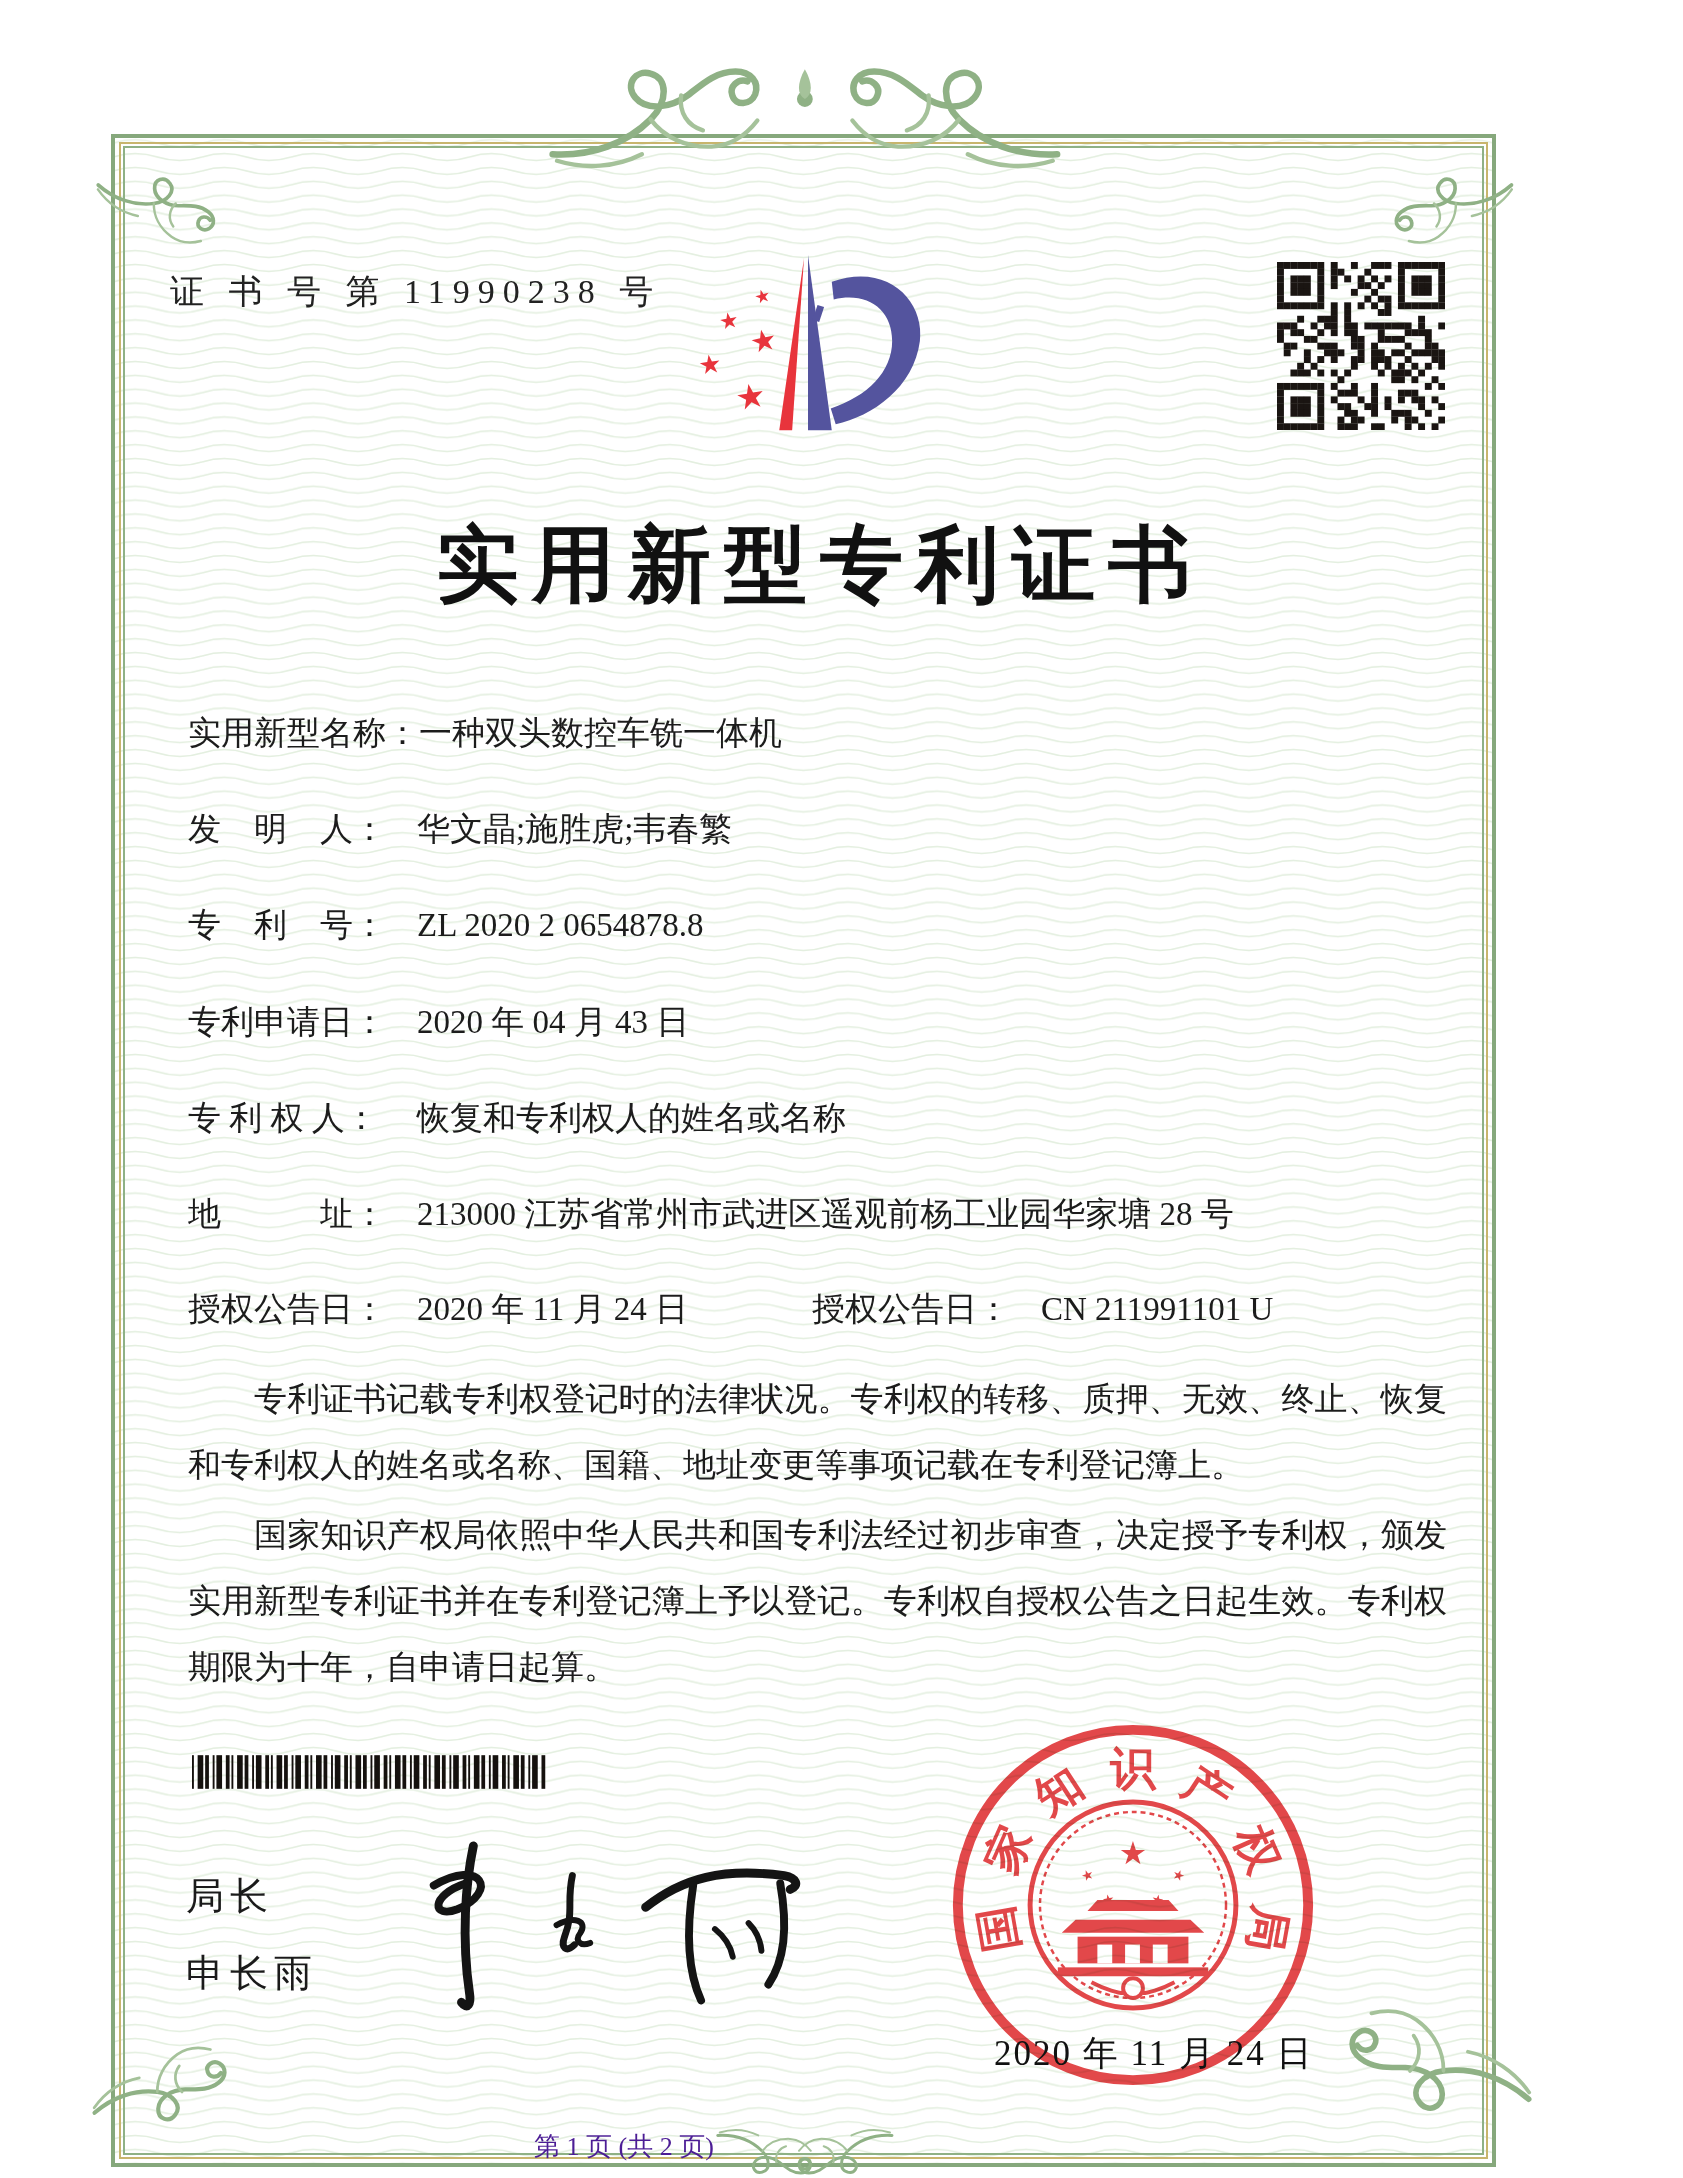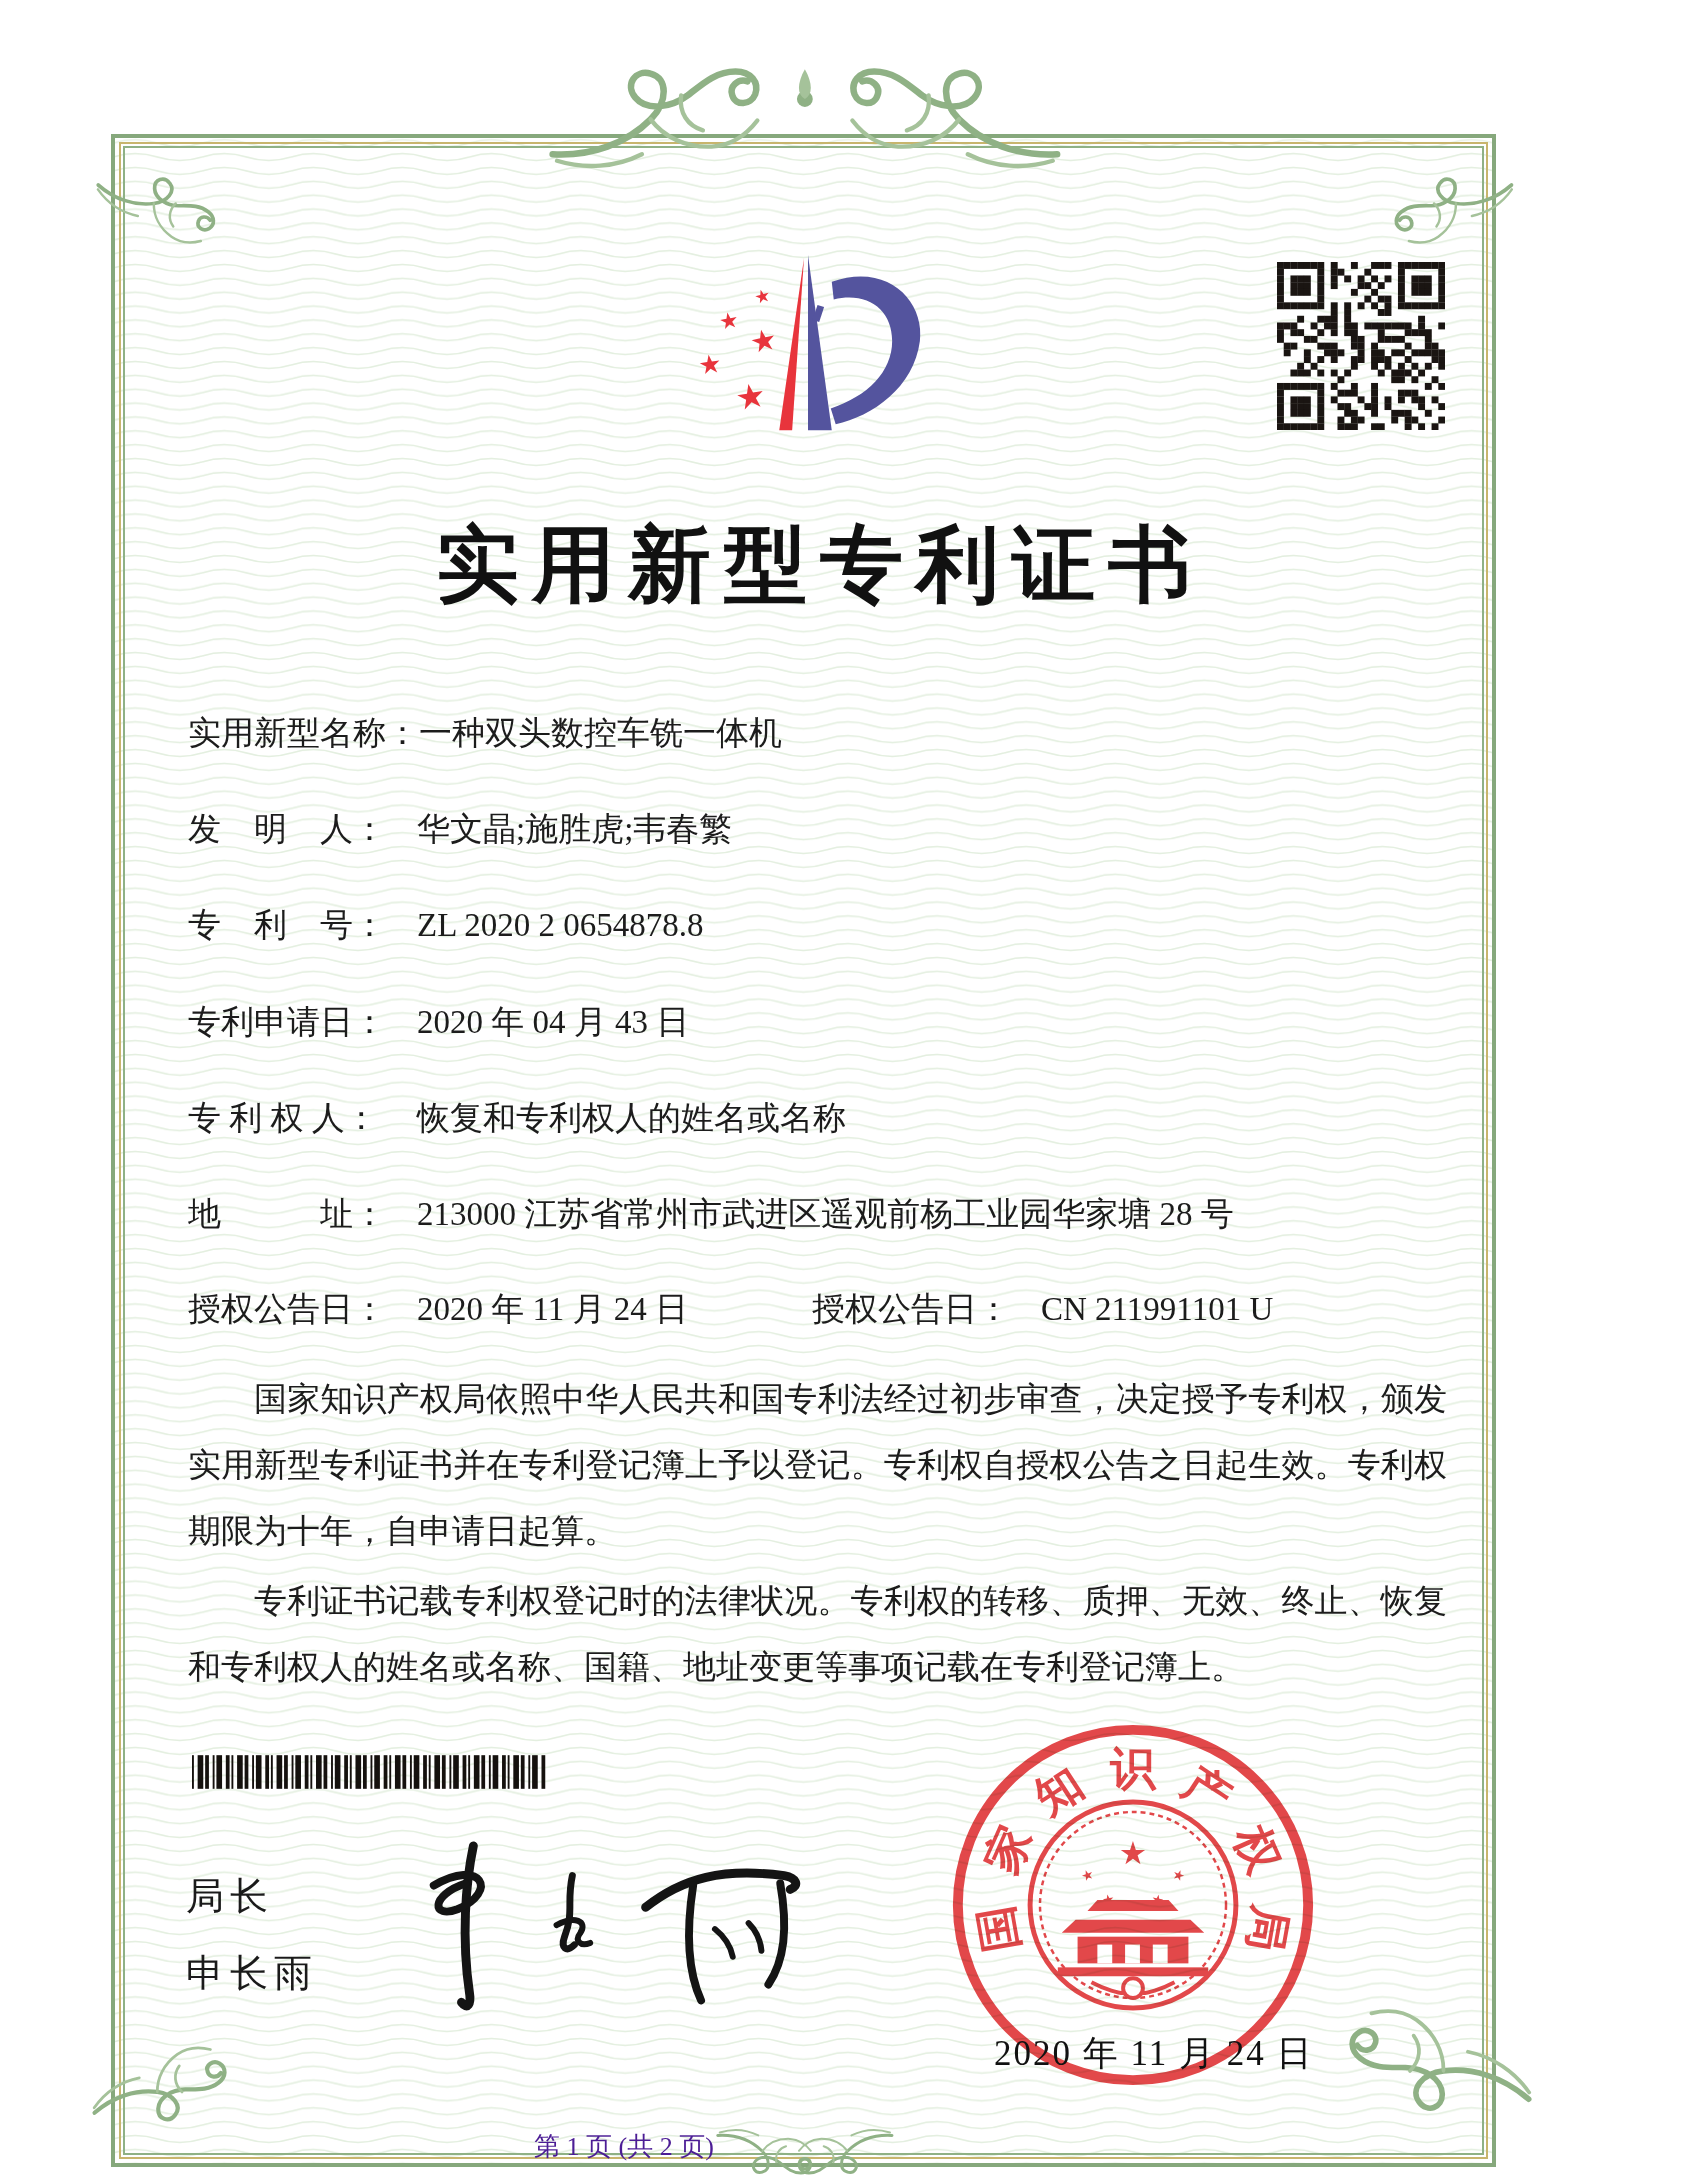--- a/index.html
+++ b/index.html
@@ -89,20 +89,21 @@
 
     <use href="#flr" transform="translate(128,148) rotate(38) scale(0.62)"></use>
     <use href="#flr" transform="translate(1498,148) scale(-0.62,0.62) rotate(38)"></use>
     <use href="#flr" transform="translate(128,2178) scale(0.7,-0.7) rotate(38)"></use>
     <use href="#flr" transform="translate(1500,2180) scale(-0.95,-0.95) rotate(38)"></use>
 
     <use href="#flr" transform="translate(724,2196) scale(0.5,-0.5)"></use>
     <use href="#flr" transform="translate(902,2196) scale(-0.5,-0.5)"></use>
   </svg>
 
+  <div class="cert-number">证 书 号 第 11990238 号</div>
 
   <svg class="logo-svg" width="248" height="203" viewBox="0 0 250 205">
     <g id="logo-stars">
         <text fill="#e8343c" font-size="18" text-anchor="middle" dominant-baseline="central" transform="translate(80,51) rotate(-15)">★</text>
         <text fill="#e8343c" font-size="22" text-anchor="middle" dominant-baseline="central" transform="translate(46,76) rotate(-10)">★</text>
         <text fill="#e8343c" font-size="30" text-anchor="middle" dominant-baseline="central" transform="translate(81,96) rotate(-12)">★</text>
         <text fill="#e8343c" font-size="26" text-anchor="middle" dominant-baseline="central" transform="translate(27,120) rotate(-8)">★</text>
         <text fill="#e8343c" font-size="34" text-anchor="middle" dominant-baseline="central" transform="translate(68,152) rotate(-10)">★</text>
       </g>
     <polygon points="122,12 97,186 110,186" fill="#e8343c"></polygon>
@@ -422,22 +423,22 @@
     <span class="flabel">地　　　址：</span><span class="fvalue">213000 江苏省常州市武进区遥观前杨工业园华家塘 28 号</span>
   </div>
   <div class="field" style="top:1287px">
     <span class="flabel">授权公告日：</span><span class="fvalue">2020 年 11 月 24 日</span>
     <span class="pair2">
       <span class="flabel">授权公告日：</span><span class="fvalue">CN 211991101 U</span>
     </span>
   </div>
 
   <div class="body-text">
+    <p>专利证书记载专利权登记时的法律状况。专利权的转移、质押、无效、终止、恢复和专利权人的姓名或名称、国籍、地址变更等事项记载在专利登记簿上。</p>
     <p>国家知识产权局依照中华人民共和国专利法经过初步审查，决定授予专利权，颁发实用新型专利证书并在专利登记簿上予以登记。专利权自授权公告之日起生效。专利权期限为十年，自申请日起算。</p>
-    <p>专利证书记载专利权登记时的法律状况。专利权的转移、质押、无效、终止、恢复和专利权人的姓名或名称、国籍、地址变更等事项记载在专利登记簿上。</p>
   </div>
 
   <svg class="barcode-svg" width="358" height="34" id="barcode" viewBox="0 0 362 34">
       <rect x="0.0" y="0" width="1.9" height="34" fill="#15110e"></rect>
       <rect x="5.7" y="0" width="5.7" height="34" fill="#15110e"></rect>
       <rect x="13.3" y="0" width="3.8" height="34" fill="#15110e"></rect>
       <rect x="20.9" y="0" width="1.9" height="34" fill="#15110e"></rect>
       <rect x="24.7" y="0" width="5.7" height="34" fill="#15110e"></rect>
       <rect x="34.2" y="0" width="3.8" height="34" fill="#15110e"></rect>
       <rect x="39.9" y="0" width="1.9" height="34" fill="#15110e"></rect>

